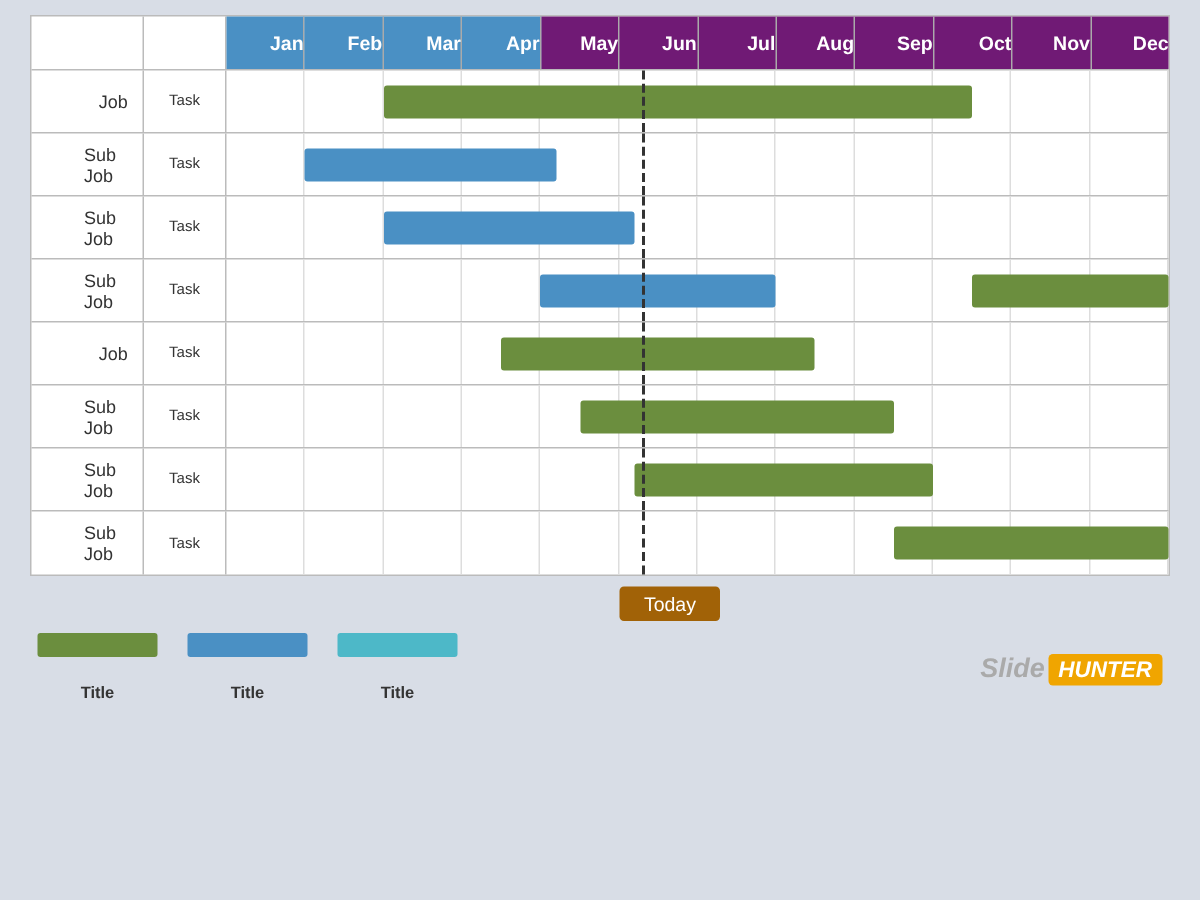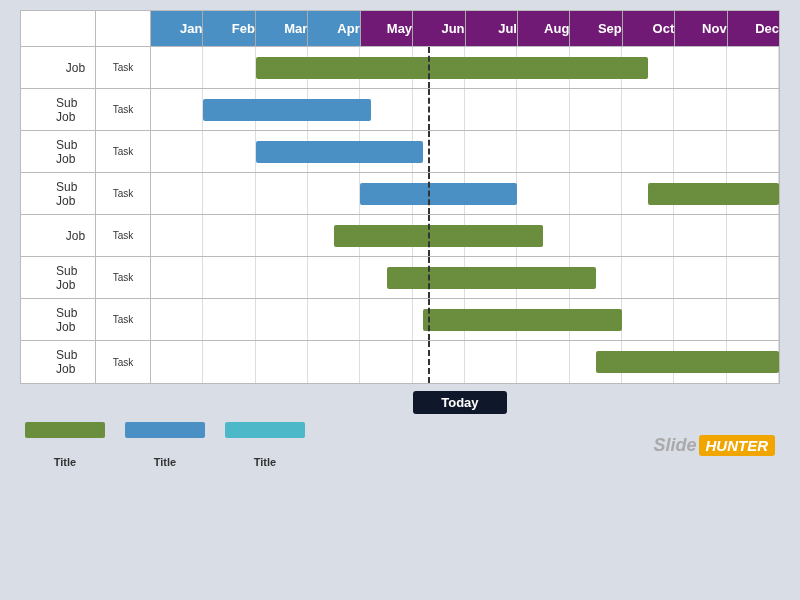--- a/index.html
+++ b/index.html
@@ -146,25 +146,25 @@
     }
     .brand-slide { color: #999; }
     .brand-hunter { background: #f0a500; color: white; padding: 2px 6px; border-radius: 3px; text-align: right; }
     
     .today-marker {
       display: flex;
       width: 760px;
       position: relative;
     }
     .today-button {
-      background: #0f172a;
+      background: #a16207;
       color: white;
-      font-weight: bold;
+      font-weight: normal;
       font-size: 13px;
-      padding: 4px 28px;
+      padding: 4px 16px;
       border-radius: 3px;
       position: absolute;
     }
   </style>
 </head>
 <body>
 
 <div class="page">
 
   <div class="chart-container">

